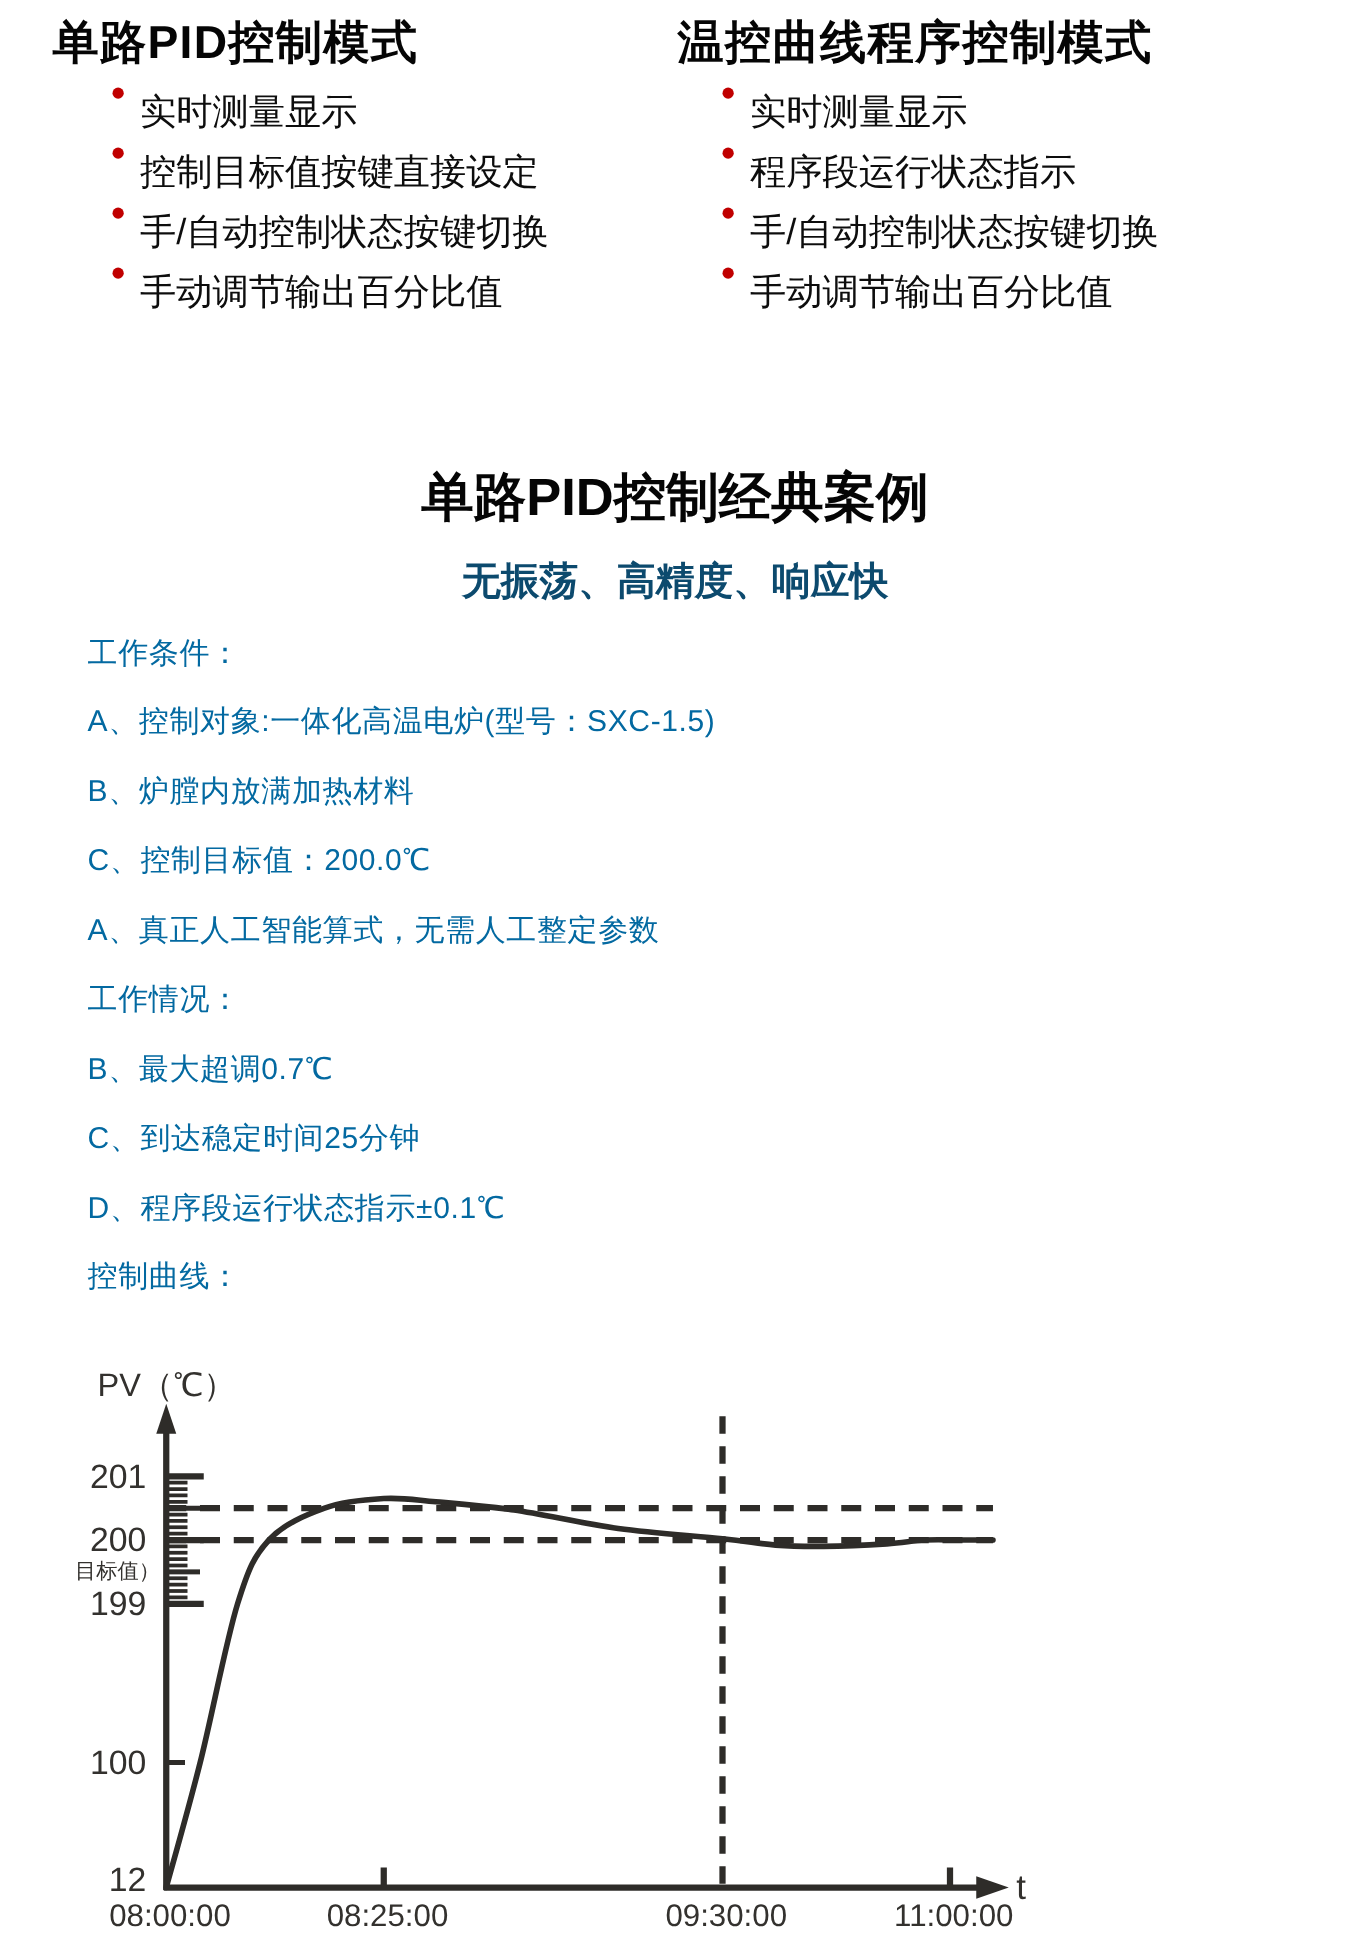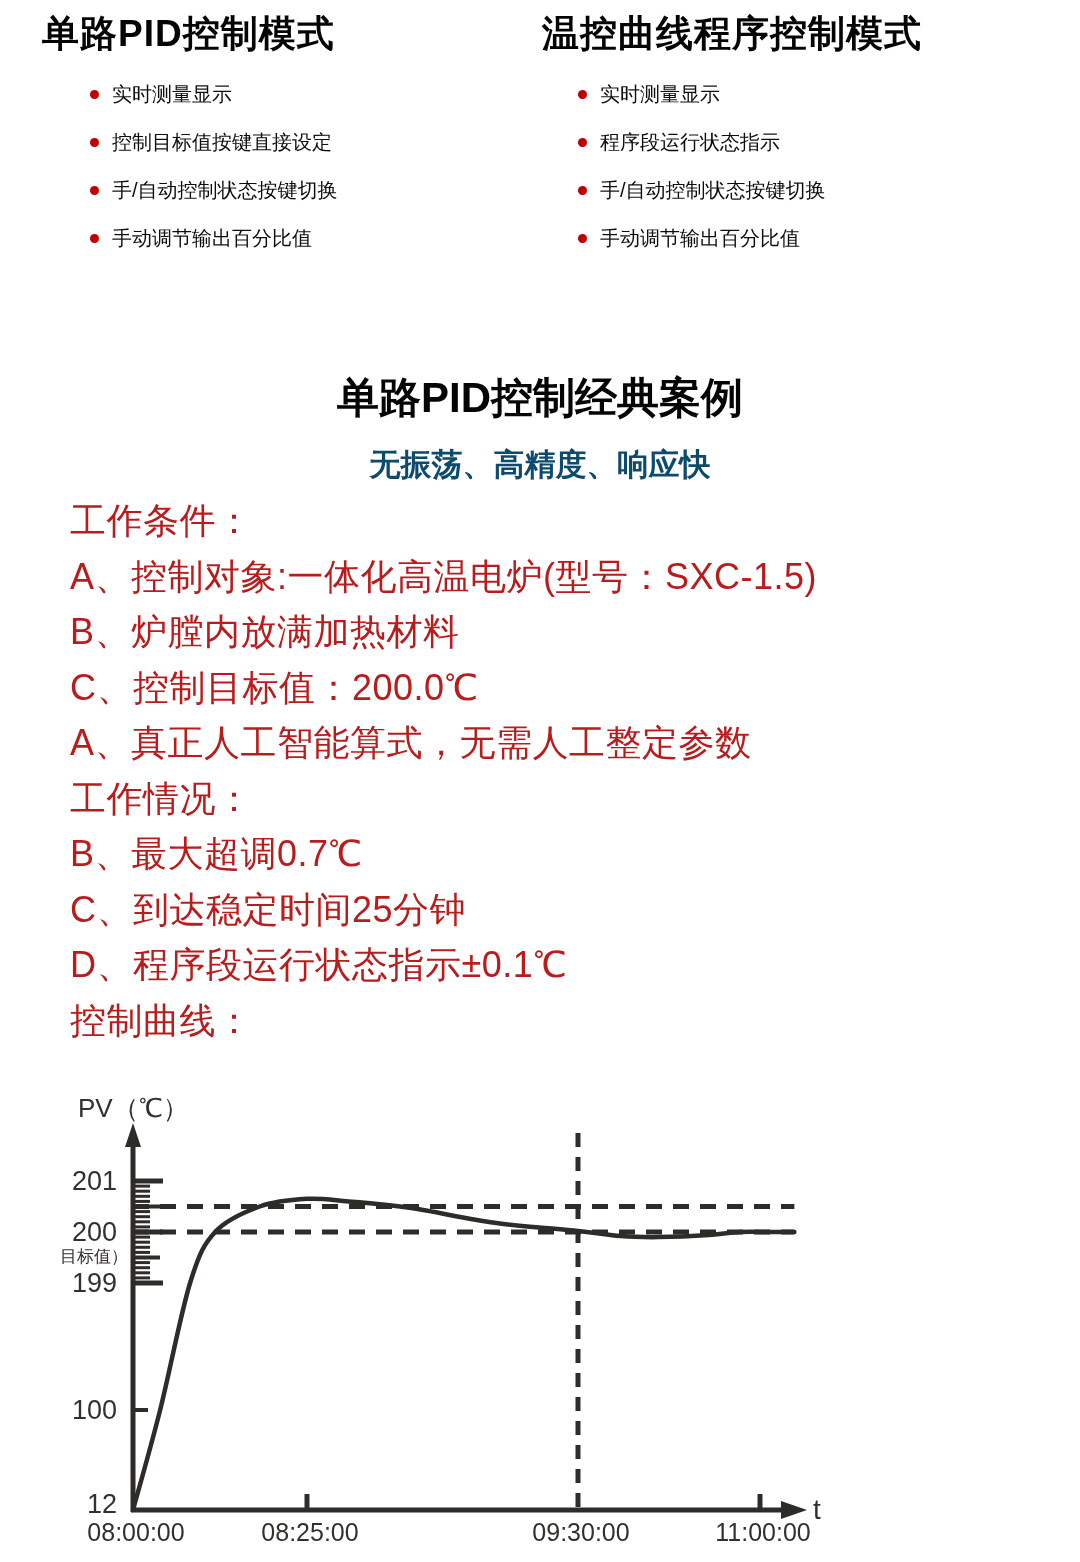--- a/index.html
+++ b/index.html
@@ -5,29 +5,29 @@
   html,body{margin:0;padding:0;background:#ffffff;}
   .page{position:relative;width:1080px;height:1562px;background:#ffffff;overflow:hidden;
         font-family:"Liberation Sans",sans-serif;color:#111111;}
   .panel{position:absolute;top:12px;width:480px;}
   .panel-left{left:42px;}
   .panel-right{left:542px;}
   .panel h2{margin:0 0 14px 0;font-size:37px;line-height:44px;font-weight:700;text-align:left;letter-spacing:1px;color:#050505;}
   .panel ul{list-style:none;margin:0;padding:0;}
   .panel-left ul{margin-left:48px;}
   .panel-right ul{margin-left:36px;}
-  .panel li{display:flex;align-items:center;height:48px;font-size:20px;font-weight:500;color:#0d0d0d;}
+  .panel li{display:flex;height:48px;font-size:29px;font-weight:500;color:#0d0d0d;}
   .dot{width:9px;height:9px;border-radius:50%;margin-right:13px;flex:none;background:#c00000;}
   .case-title{position:absolute;top:370px;left:0;width:1080px;margin:0;text-align:center;
               font-size:42px;font-weight:700;color:#050505;}
   .case-subtitle{position:absolute;top:444px;left:0;width:1080px;margin:0;text-align:center;
               font-size:31px;font-weight:700;color:#0c4a6e;}
   .case-body{position:absolute;left:70px;top:494px;width:960px;}
-  .body-line{height:55.5px;display:flex;align-items:center;font-size:36px;font-weight:500;
-             letter-spacing:0.5px;color:#b91c1c;}
+  .body-line{height:55.5px;display:flex;align-items:center;font-size:24px;font-weight:500;
+             letter-spacing:0.5px;color:#0369a1;}
   #chart{position:absolute;left:60px;top:1085px;width:820px;height:477px;}
   #chart text{font-family:"Liberation Sans",sans-serif;fill:#33312e;}
 </style>
 </head>
 <body>
 
 <div class="page">
 
   <div class="panel panel-left">
     <h2>单路PID控制模式</h2>

